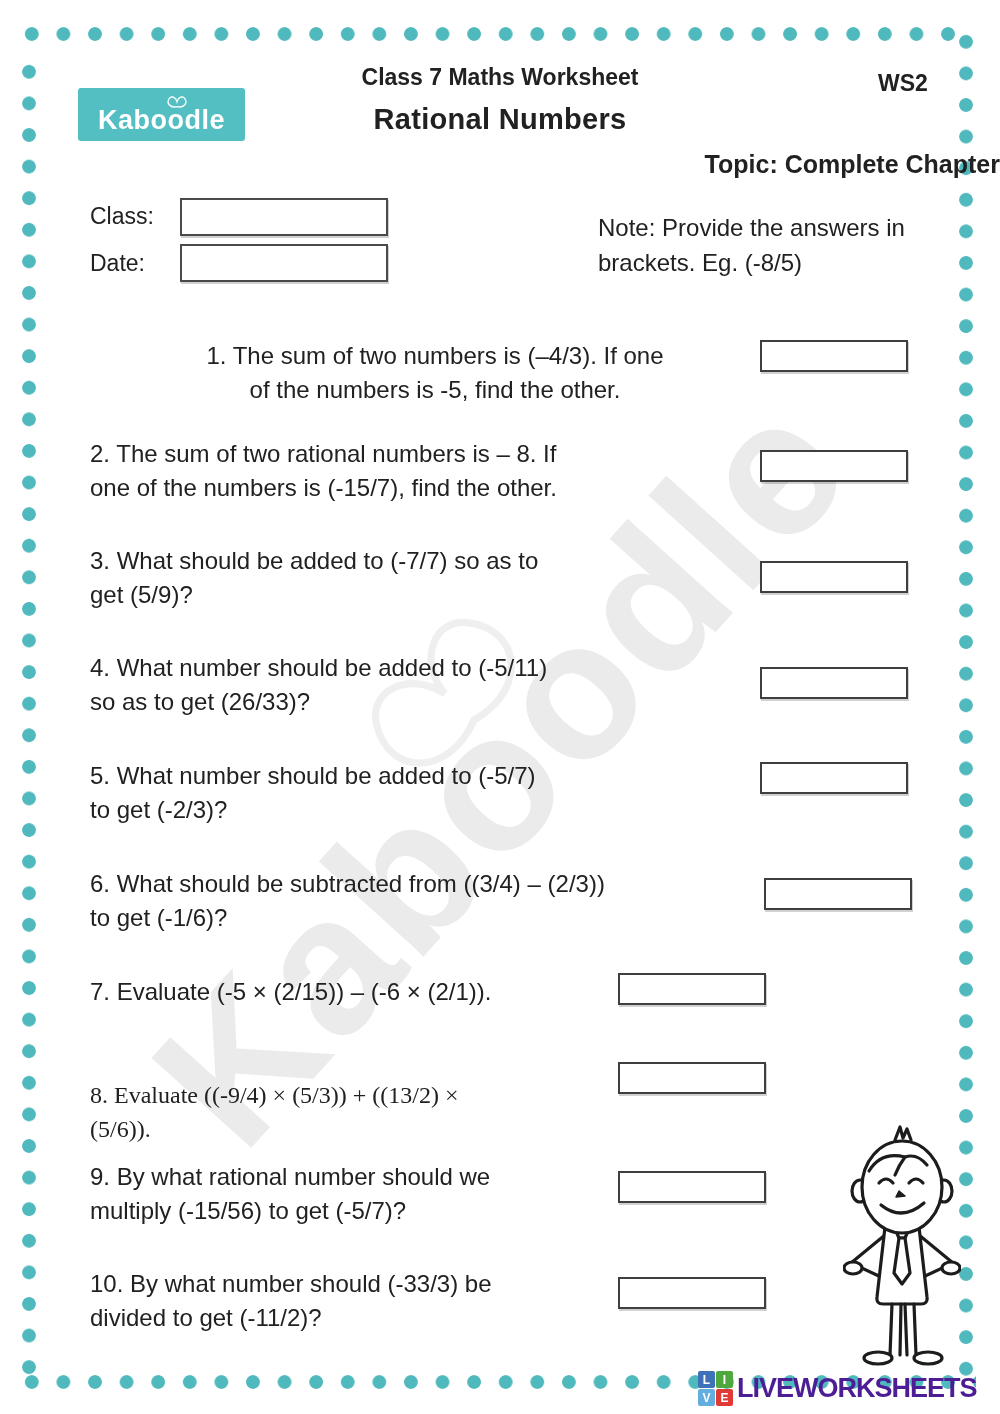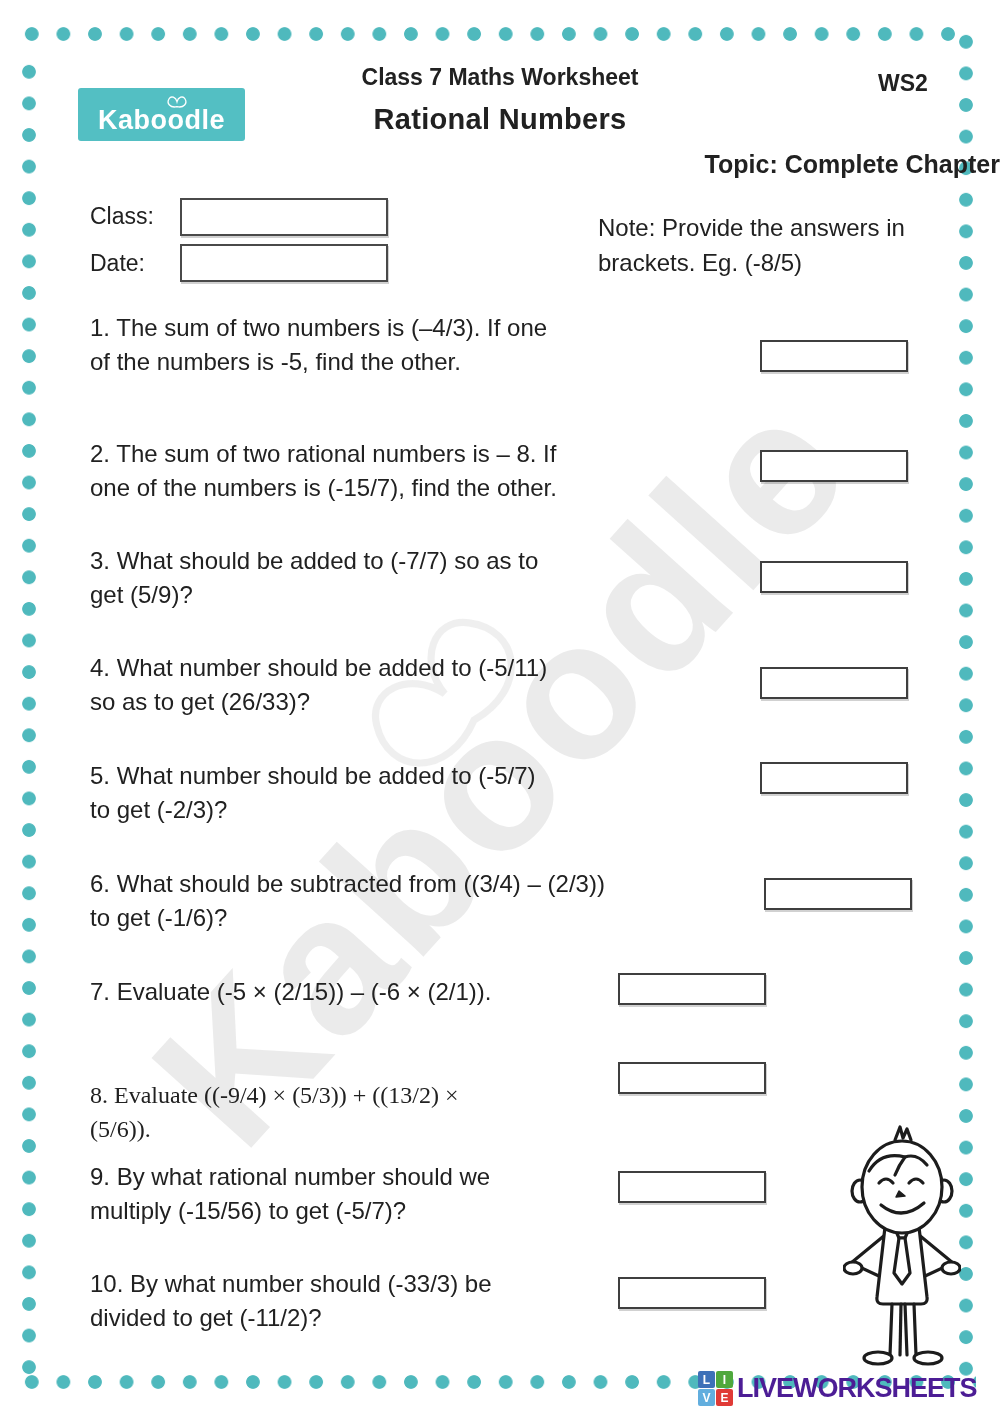--- a/index.html
+++ b/index.html
@@ -81,21 +81,21 @@
   <div class="h-title">Rational Numbers</div>
   <div class="h-topic">Topic: Complete Chapter</div>
 
   <div class="field-label" style="left:90px;top:203px;">Class:</div>
   <input class="field-input" style="top: 198px;" value="">
   <div class="field-label" style="left:90px;top:250px;">Date:</div>
   <input class="field-input" style="top: 244px;" value="">
 
   <div class="note">Note: Provide the answers in brackets. Eg. (-8/5)</div>
 
-  <div class="q" style="top:311px;">
+  <div class="q" style="top:339px;text-align:center;">
     <div>1. The sum of two numbers is (–4/3). If one</div>
     <div>of the numbers is -5, find the other.</div>
   </div>
   <input class="answer" style="left: 760px; top: 340px;" value="">
 
   <div class="q" style="top:437px;">
     <div>2. The sum of two rational numbers is – 8. If</div>
     <div>one of the numbers is (-15/7), find the other.</div>
   </div>
   <input class="answer" style="left: 760px; top: 450px;" value="">

